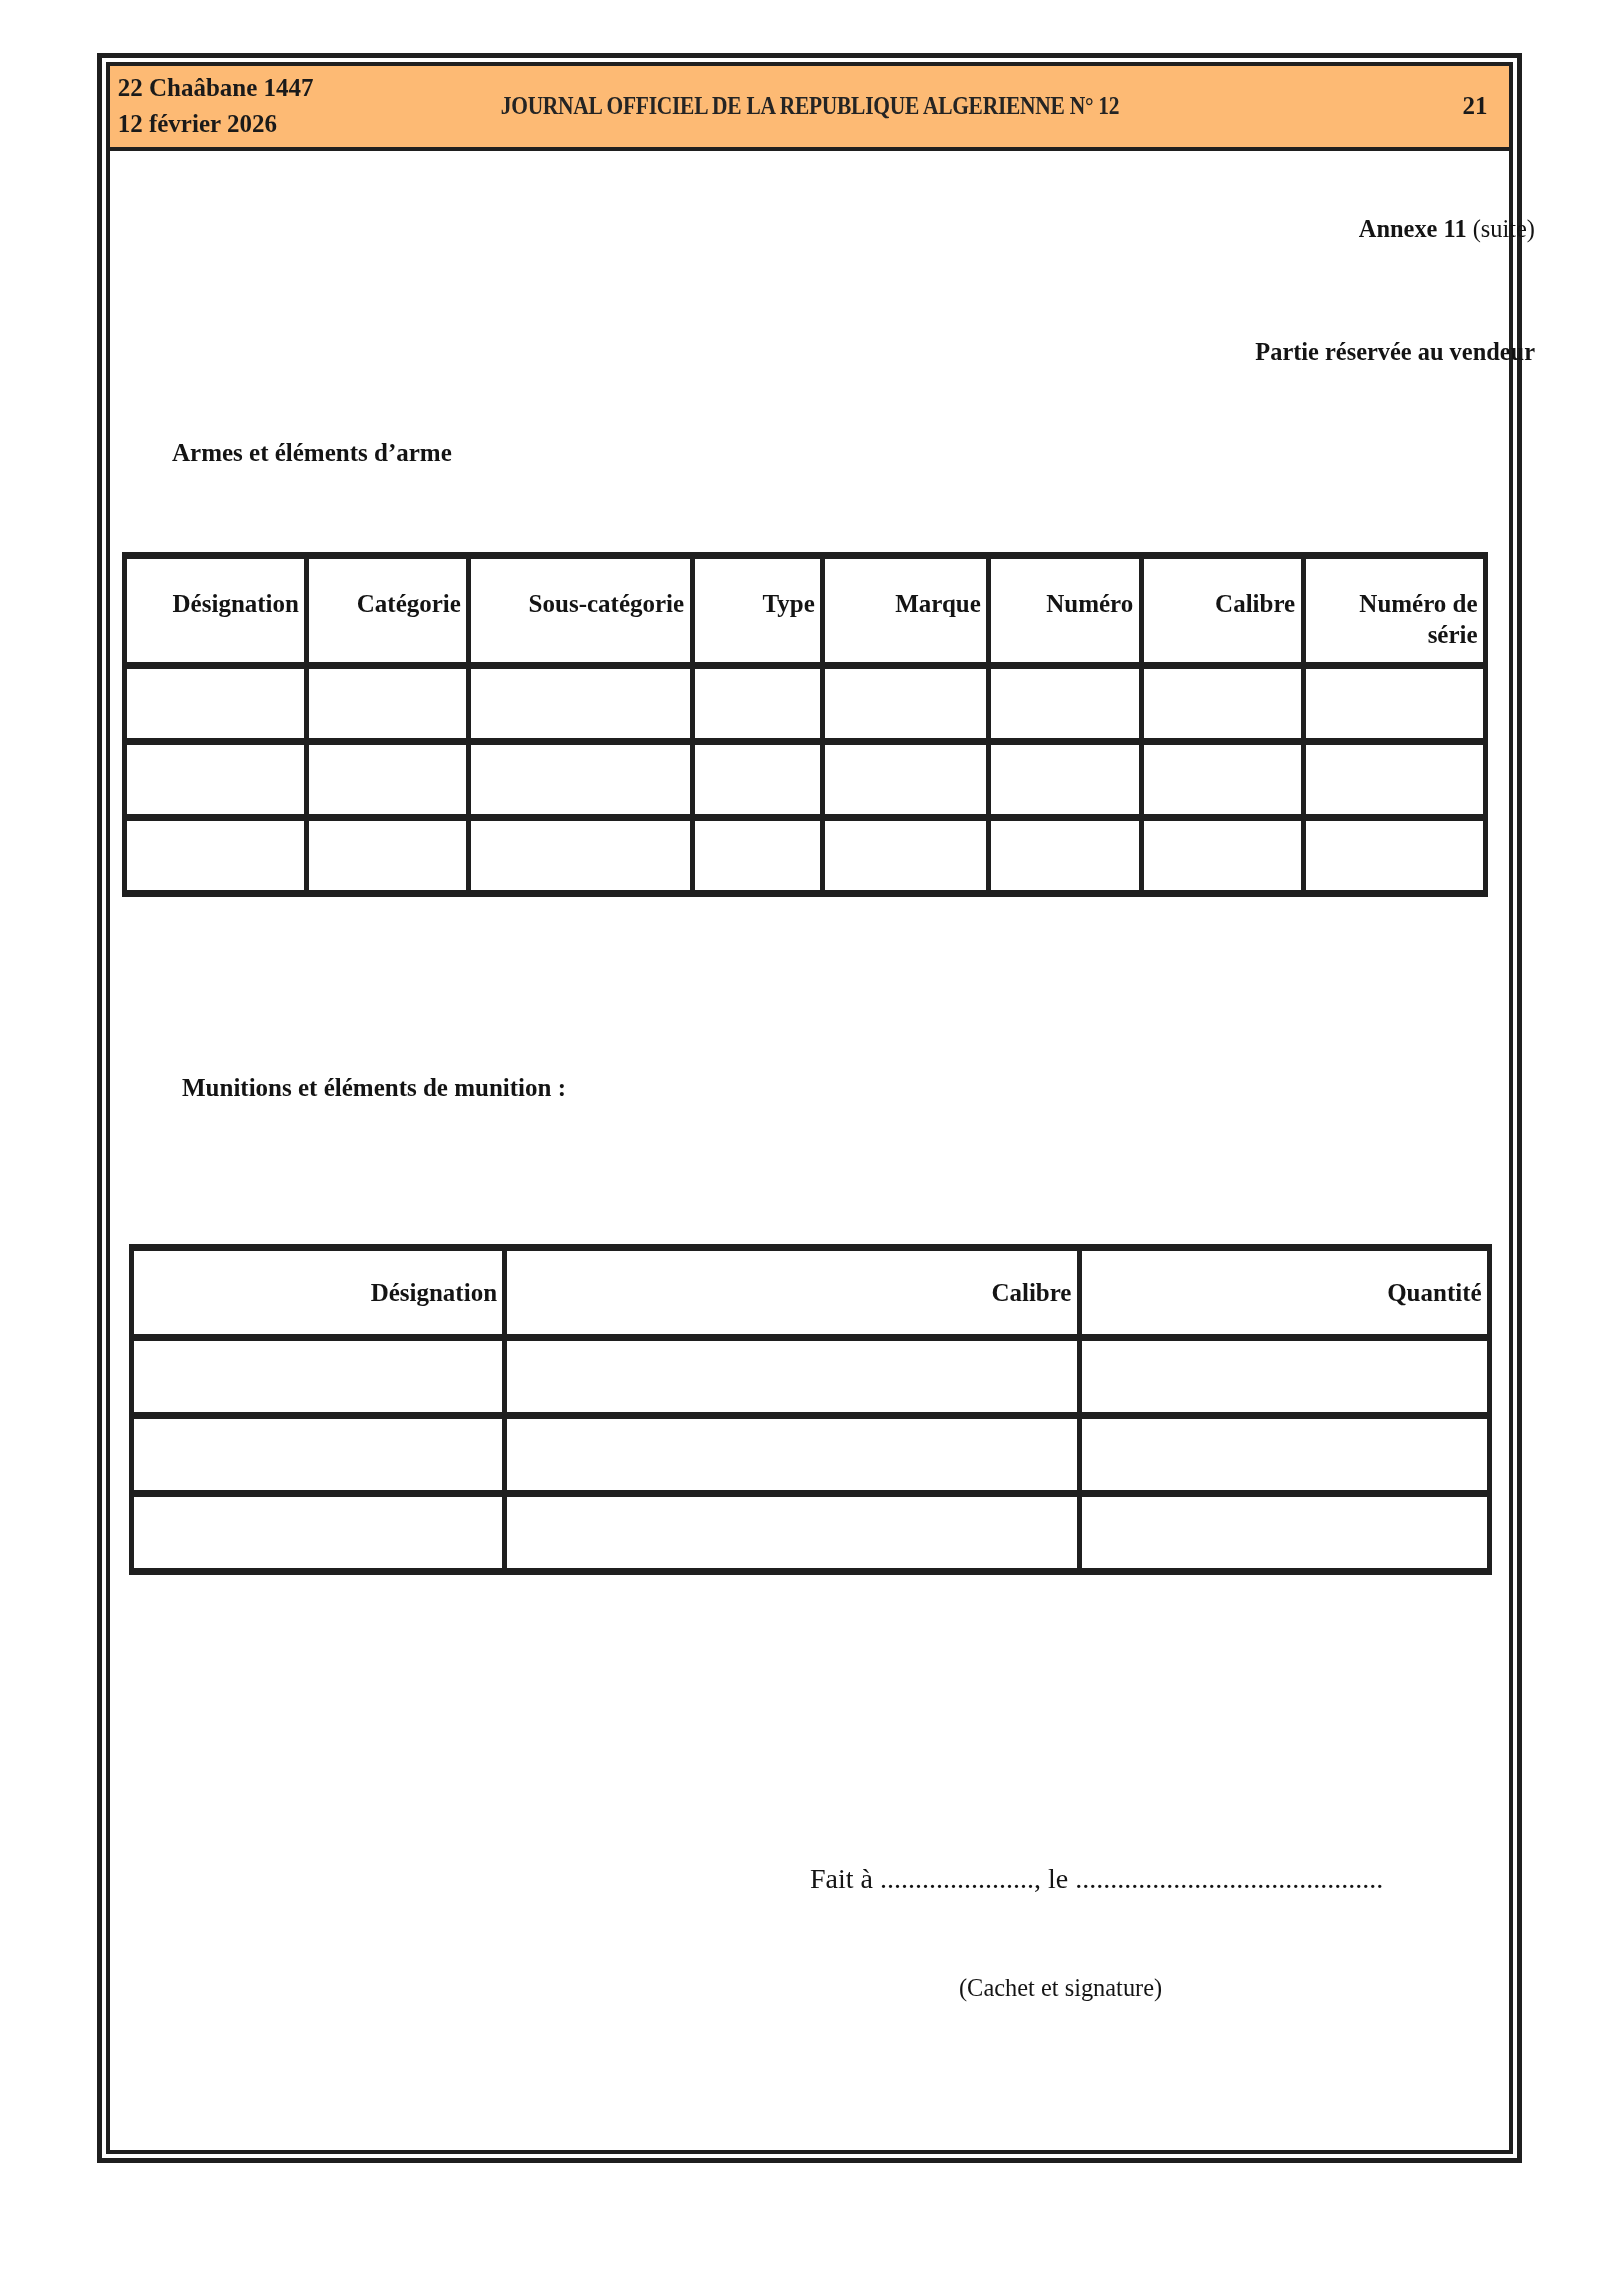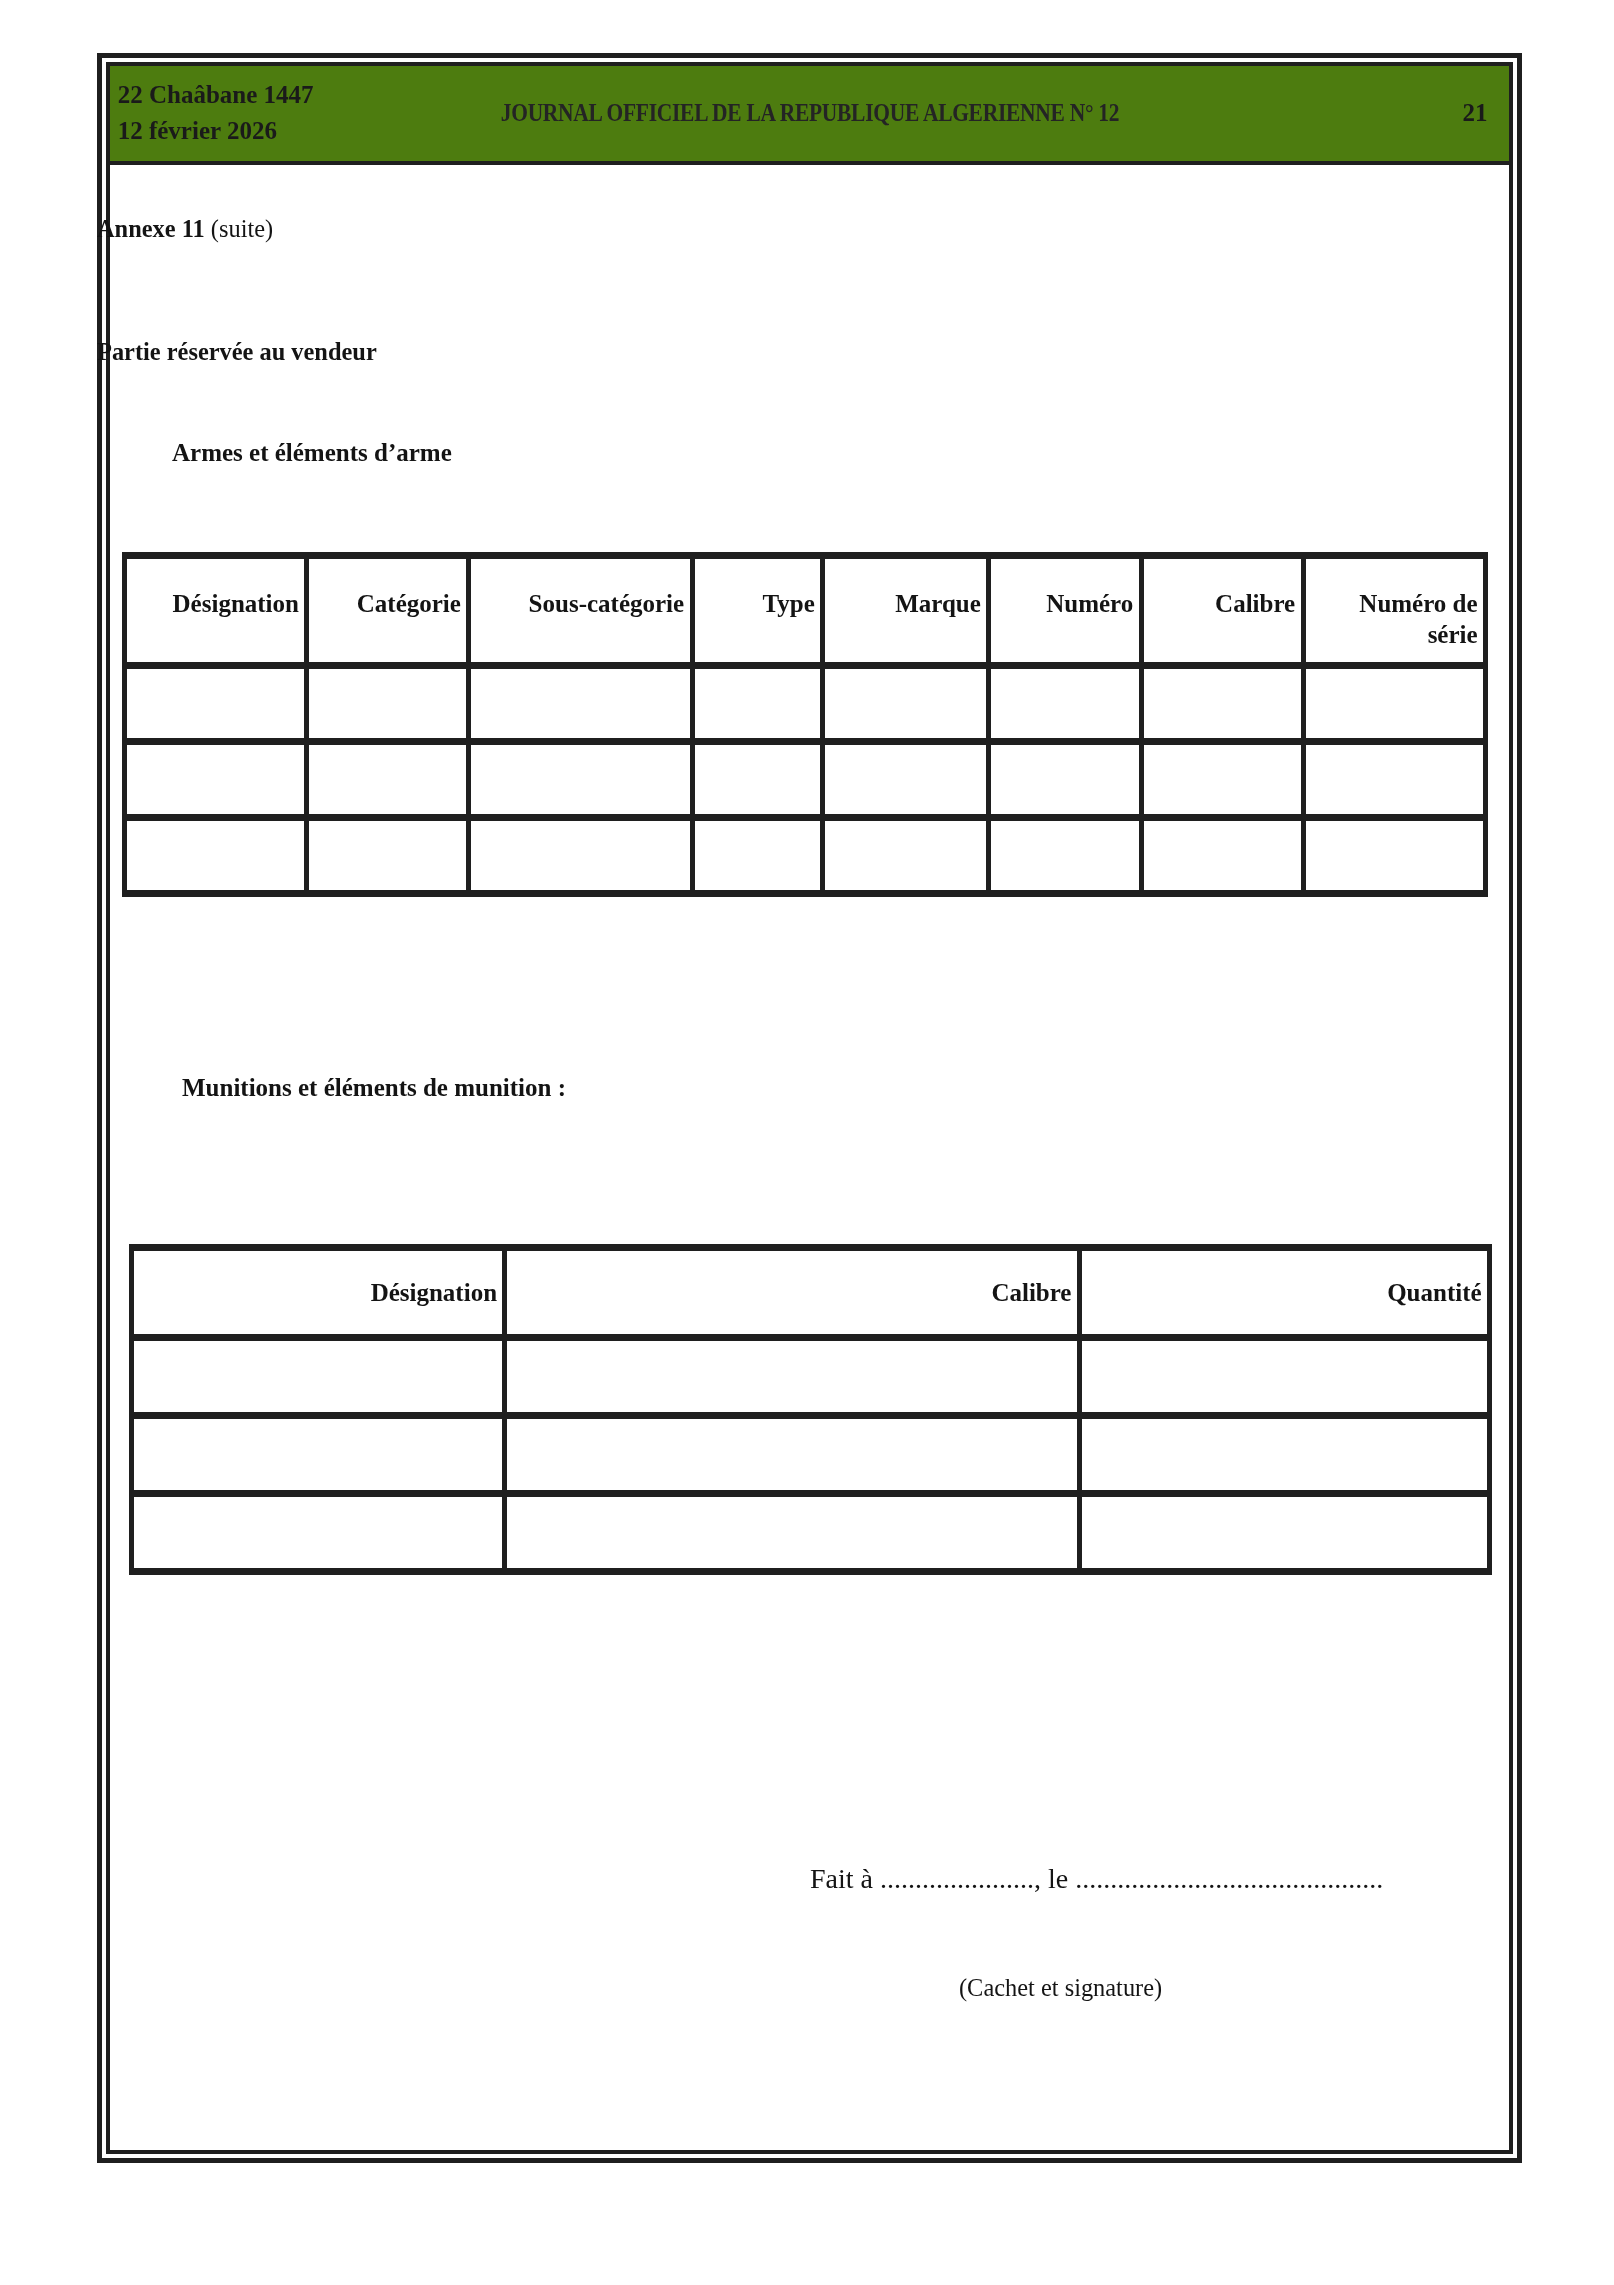--- a/index.html
+++ b/index.html
@@ -33,22 +33,22 @@
     height: 100%;
     border: 4.5px solid #1f1f1f;
     position: relative;
   }
 
   
   .header-band {
     position: relative;
     box-sizing: border-box;
     width: 100%;
-    height: 99px;
-    background: #4d7c0f;
+    height: 85px;
+    background: #fdba74;
     border-bottom: 4.5px solid #1f1f1f;
   }
   .header-dates {
     position: absolute;
     left: 8.1px;
     top: 50%;
     transform: translateY(-50%);
     font-weight: bold;
     font-size: 25px;
     line-height: 36px;
@@ -74,21 +74,21 @@
     font-weight: bold;
     font-size: 25px;
     color: #1a1a1a;
   }
 
   
   .center-line {
     position: absolute;
     left: 97px;
     width: 1438px;
-    text-align: left;
+    text-align: right;
     font-size: 24.4px;
     line-height: 31px;
     white-space: nowrap;
   }
   .annexe-title { top: 213px; }
   .annexe-title .bold { font-weight: bold; }
   .partie-title { top: 336px; font-weight: bold; }
 
   
   .section-heading {

